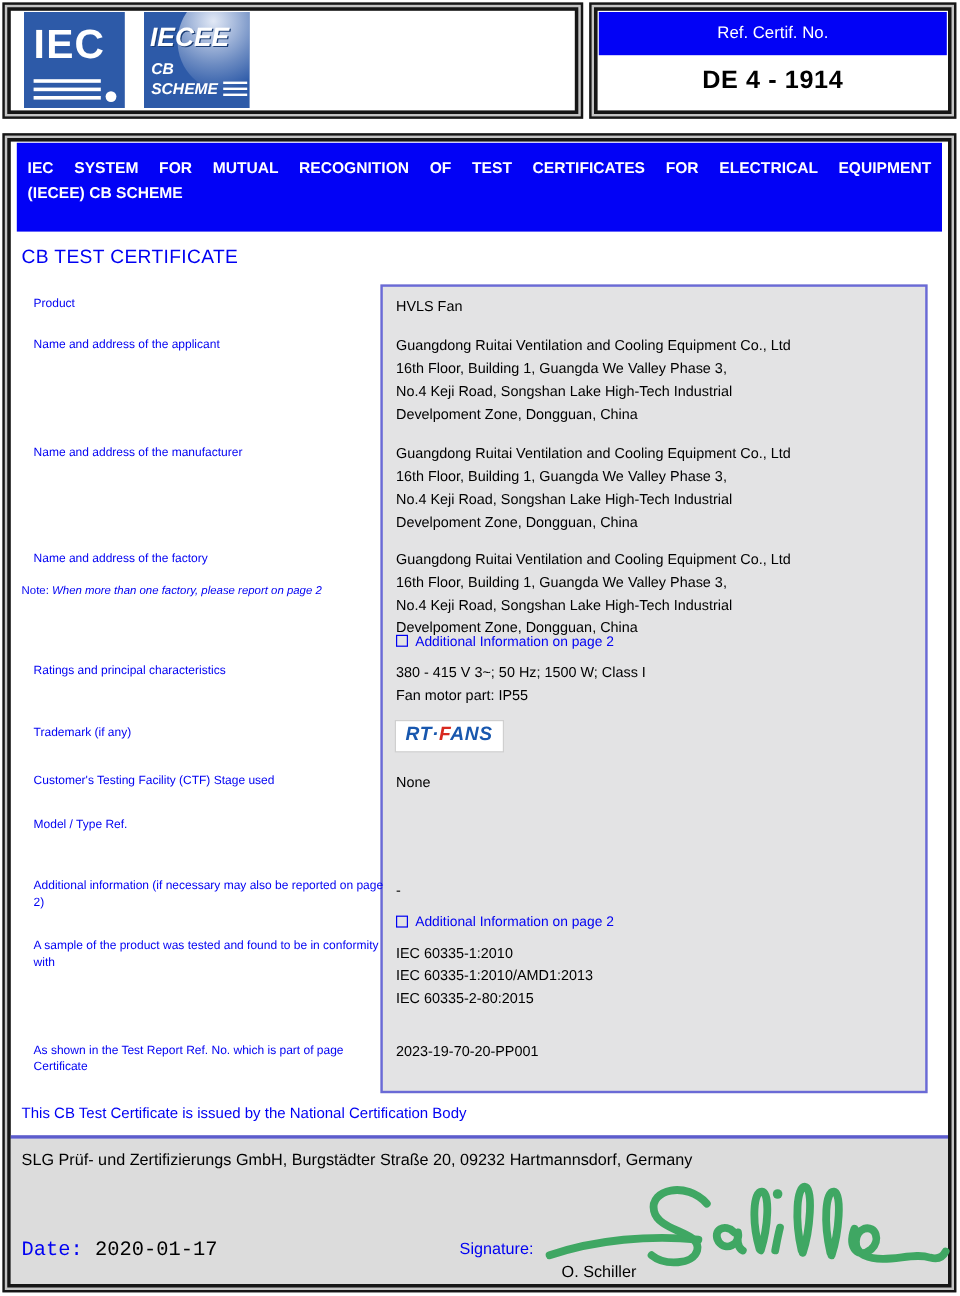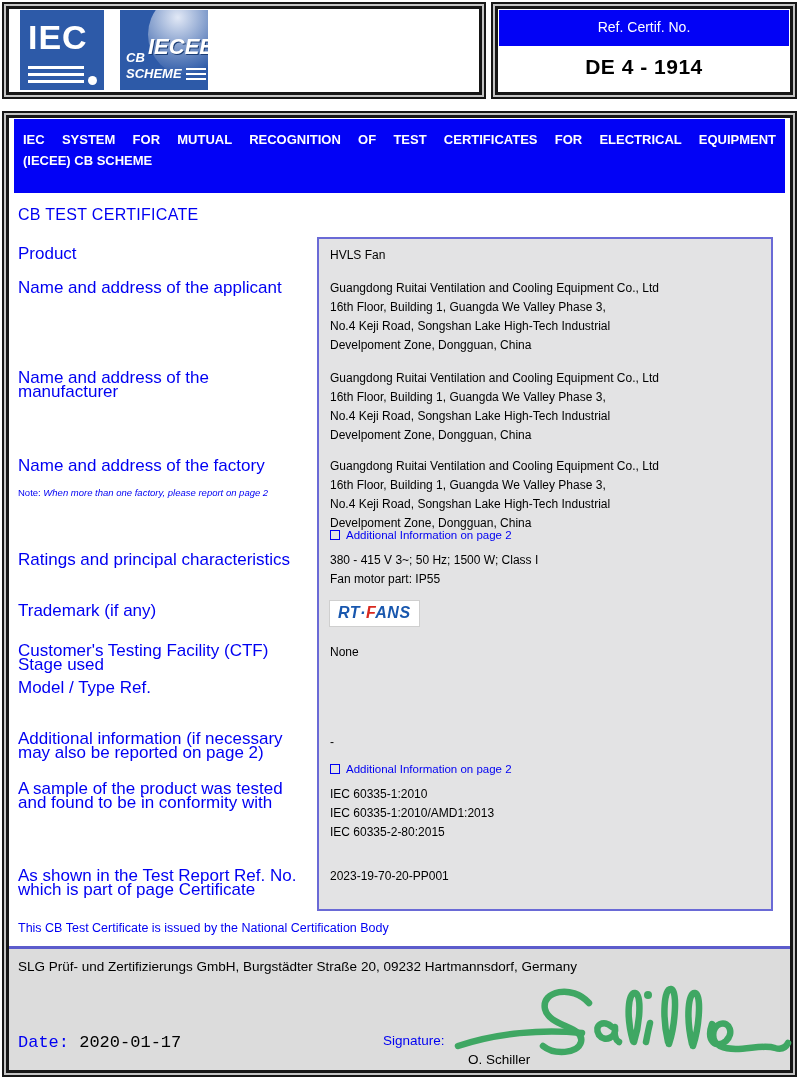--- a/index.html
+++ b/index.html
@@ -15,21 +15,21 @@
   
   .iec-logo { position:absolute; left:20px; top:10px; width:84px; height:80px; background:#2d5aa8; color:#fff; }
   .iec-text { position:absolute; left:8px; top:8px; font-size:34px; font-weight:bold; letter-spacing:1px; font-family:"Liberation Sans",sans-serif; }
   .iec-lines { position:absolute; left:8px; top:56px; width:56px; }
   .iec-lines div { height:3px; background:#fff; margin-bottom:4px; }
   .iec-end-dot { position:absolute; left:68px; top:66px; width:9px; height:9px; border-radius:50%; background:#fff; }
 
   .iecee-logo { position:absolute; left:120px; top:10px; width:88px; height:80px; background:#2d5aa8; color:#fff; overflow:hidden; }
   .iecee-sphere { position:absolute; left:28px; top:-18px; width:85px; height:85px; border-radius:50%;
     background:radial-gradient(circle at 35% 30%, rgba(235,240,250,0.95), rgba(160,180,215,0.55) 45%, rgba(45,90,168,0) 72%); }
-  .iecee-main { position:absolute; left:5px; top:24px; font-size:22px; font-weight:bold; font-style:italic; text-shadow:1px 1px 0 #1a3c74;margin-left:23px; }
+  .iecee-main { position:absolute; left:5px; top:8px; font-size:22px; font-weight:bold; font-style:italic; text-shadow:1px 1px 0 #1a3c74; }
   .iecee-cb { position:absolute; left:6px; top:40px; font-size:13px; font-weight:bold; font-style:italic; }
   .iecee-scheme { position:absolute; left:6px; top:56px; font-size:13px; font-weight:bold; font-style:italic; }
   .iecee-lines { position:absolute; left:66px; top:58px; width:20px; }
   .iecee-lines div { height:2px; background:#fff; margin-bottom:3px; }
 
   
   .ref-band { position:absolute; left:499px; top:10px; width:290px; height:36px; background:#0202f6; color:#fff;
     text-align:center; font-size:14px; padding-top:9px; }
   .ref-number { position:absolute; left:499px; top:55px; width:290px; text-align:center; color:#000;
     font-size:21px; font-weight:bold; letter-spacing:0.5px; }
@@ -37,21 +37,21 @@
   
   .banner { position:absolute; left:14px; top:119px; width:771px; height:74px; background:#0202f6; color:#fff;
     padding:13px 9px 0 9px; font-size:13px; font-weight:bold; }
   .banner .l1 { text-align:justify; text-align-last:justify; width:100%; }
   .banner .l2 { margin-top:6px; }
 
   .doc-title { position:absolute; left:18px; top:206px; color:#0000f2; font-size:16px; letter-spacing:0.3px; }
 
   
   .values-box { position:absolute; left:317px; top:237px; width:456px; height:674px; background:#e3e3e4; border:2px solid #6a6ad6; }
-  .flabel { position:absolute; left:18px; width:292px; color:#0000f2; font-size:17px; line-height:14px; }
+  .flabel { position:absolute; left:28px; width:292px; color:#0000f2; font-size:10px; line-height:14px; }
   .fnote { position:absolute; left:18px; width:292px; color:#0000f2; font-size:9.5px; }
   .fnote .it { font-style:italic; }
   .fval { position:absolute; left:330px; width:432px; color:#000; font-size:12px; line-height:19px; }
   .chk { position:absolute; left:330px; color:#0000f2; font-size:11.5px; }
   .chk .sq { display:inline-block; width:10px; height:10px; border:1.5px solid #0000f2; margin-right:6px; vertical-align:-1px; }
 
   .tm-box { position:absolute; left:330px; top:601px; background:#ffffff; padding:3px 8px 4px 8px; box-shadow:0 0 0 1px #cfcfcf; }
   .tm-box span { font-size:16px; font-weight:bold; font-style:italic; letter-spacing:0.5px; }
   .tm-blue { color:#1857ae; }
   .tm-red { color:#d8291f; }

